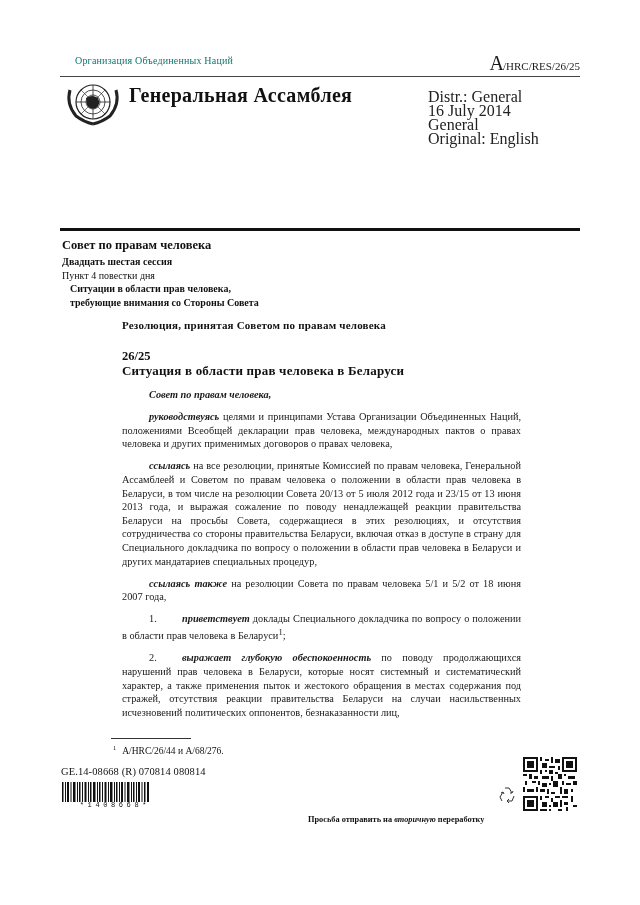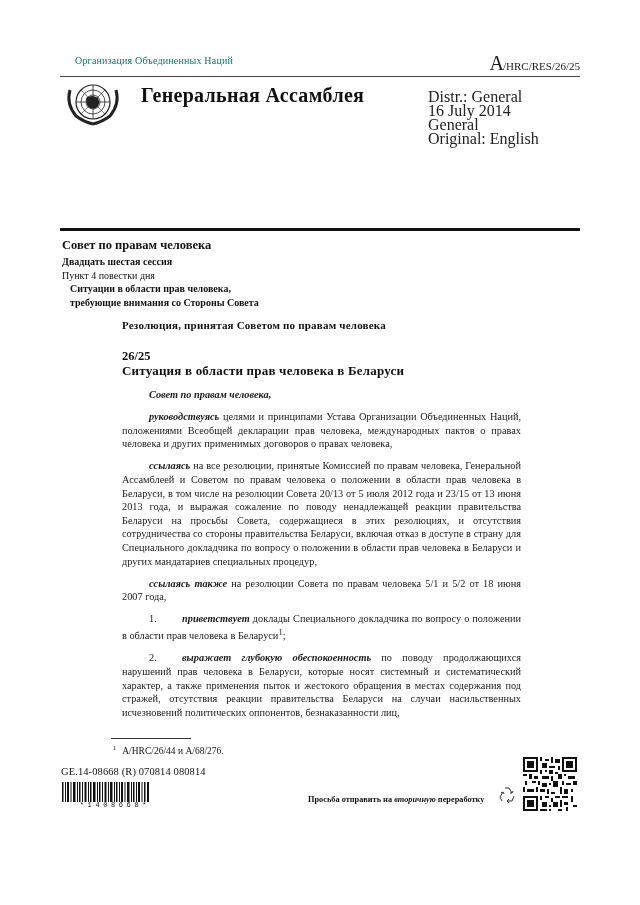--- a/index.html
+++ b/index.html
@@ -4,42 +4,42 @@
   <style>
     html, body { margin: 0; padding: 0; background: #ffffff; }
     body { width: 640px; height: 905px; position: relative; overflow: hidden;
       font-family: "Liberation Serif", "DejaVu Serif", serif; color: #111; }
     .abs { position: absolute; }
     .org { left: 75px; top: 55px; font-size: 10px; letter-spacing: 0.2px; color:#0f766e; }
     .sym { right: 60px; top: 52px; font-size: 11px; color:#1a1a1a;margin-left:14px; }
     .sym .big { font-size: 20px; letter-spacing: -1px; }
     .rule1 { left: 60px; top: 76px; width: 520px; height: 1px; background: #444; }
     .emblem { left: 62px; top: 80px; width: 62px; height: 50px; }
-    .assembly { left: 141px; top: 84px; font-size: 20px; font-weight: bold; letter-spacing: 0.3px; }
+    .assembly { left: 129px; top: 84px; font-size: 20px; font-weight: bold; letter-spacing: 0.3px; }
     .distr { left: 428px; top: 90px; font-size: 16px; line-height: 14px; color:#222; }
     .rule2 { left: 60px; top: 228px; width: 520px; height: 3px; background: #111; }
     .council { left: 62px; top: 238px; font-size: 12.5px; font-weight: bold; }
     .session { left: 62px; top: 254px; font-size: 10px; font-weight: bold; line-height: 15px; }
     .item { left: 62px; top: 268px; font-size: 10px; line-height: 15px; }
     .agenda { left: 62px; top: 282px; font-size: 10px; font-weight: bold; line-height: 14px; width: 260px; margin-left: 8px; }
     .adopted { left: 122px; top: 319px; font-size: 11px; font-weight: bold; letter-spacing: 0.2px; }
     .resno { left: 122px; top: 349px; font-size: 12.5px; font-weight: bold; }
     .restitle { left: 122px; top: 363px; font-size: 13px; font-weight: bold; letter-spacing: 0.2px; }
     .body { left: 122px; top: 388px; width: 399px; font-size: 10.3px; line-height: 13.6px; text-align: justify; color:#1a1a1a; }
     .body p { margin: 0 0 8.5px 0; text-indent: 27px; }
     .body p.np { text-indent: 27px; }
     .body .num { display: inline-block; width: 33px; text-indent: 0; }
     .body i { font-style: italic; font-weight: bold; }
     .fnrule { left: 111px; top: 738px; width: 80px; height: 1px; background: #333; }
     .fn { left: 113px; top: 744px; font-size: 9.5px; }
     .fn sup { font-size: 6.5px; margin-right: 6px; }
     .docsym { left: 61px; top: 766px; font-size: 10.5px; letter-spacing: 0.1px; }
     .barcode { left: 62px; top: 782px; width: 88px; height: 20px; }
     .barnum { left: 62px; top: 801px; width: 88px; font-family: "Liberation Mono", monospace; font-size: 7px; letter-spacing: 3.6px; text-align: right; }
-    .recycle-text { left: 283px; top: 795px; font-size: 8.3px; font-weight: bold; padding-left: 25px; }
+    .recycle-text { left: 283px; top: 815px; font-size: 8.3px; font-weight: bold; padding-left: 25px; }
     .recycle-text i { font-style: italic; }
     .recycle-icon { left: 497px; top: 785px; width: 20px; height: 20px; }
     .qr { left: 522px; top: 757px; width: 56px; height: 54px; }
   </style>
 </head>
 <body>
 
 <div class="abs org">Организация Объединенных Наций</div>
 <div class="abs sym"><span class="big">A</span><span>/HRC/RES/26/25</span></div>
 <div class="abs rule1"></div>

